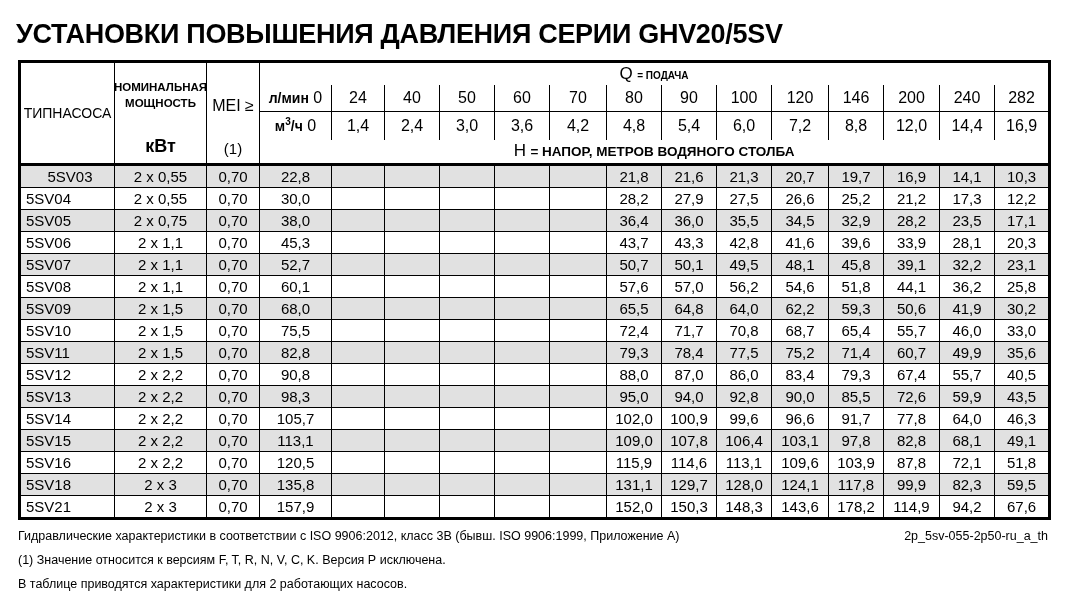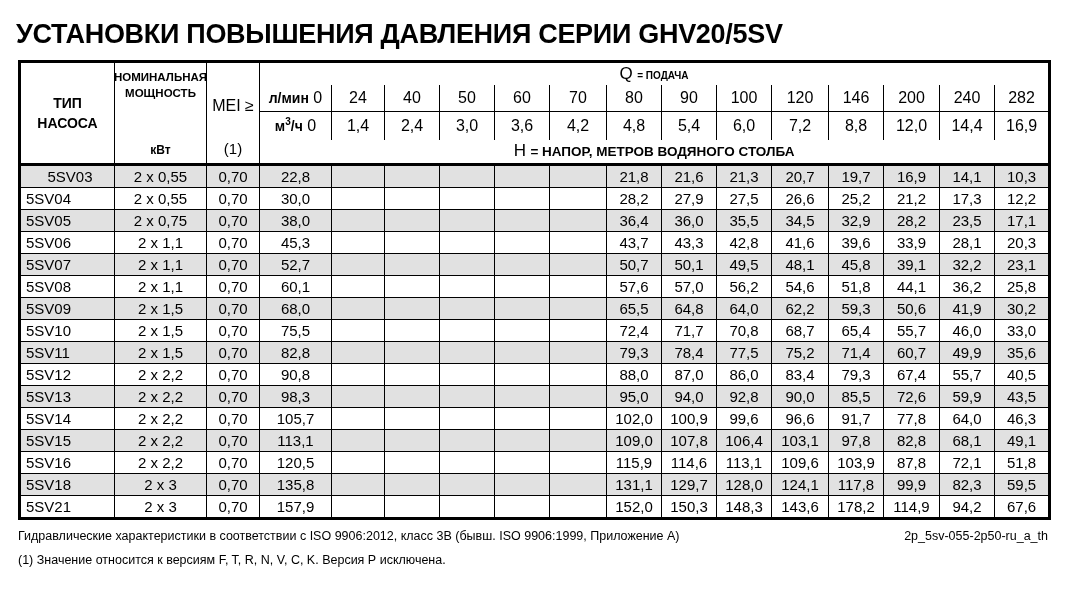--- a/index.html
+++ b/index.html
@@ -19,31 +19,31 @@
     margin: 10px 0 0 18px;
     border: 3px solid #000;
     width: 1030px;
   }
   th, td { padding: 0; overflow: hidden; }
   thead { border-bottom: 3px solid #000; }
   thead th { font-weight: normal; text-align: center; vertical-align: middle; }
   
   .lc { border-right: 1px solid #000; }
   .vcenter {
-    display: flex; flex-direction: column; justify-content: center; align-items: center;
-    height: 98px; line-height: 1.45; font-weight: 700; font-size: 14px;
+    display: flex; flex-direction: row; justify-content: center; align-items: center;
+    height: 98px; line-height: 1.45; font-weight: 400; font-size: 14px;
   }
   .vsplit {
     display: flex; flex-direction: column; justify-content: space-between; align-items: center;
     height: 98px;
   }
-  .vsplit.power { padding: 6px 0 5px; }
+  .vsplit.power { padding: 16px 0 5px; }
   .vsplit.mei   { padding: 33px 0 5px; }
   .power-label { font-weight: 700; font-size: 11.5px; line-height: 1.35; text-align: center; }
-  .power-unit  { font-weight: 700; font-size: 12px; }
+  .power-unit  { font-weight: 700; font-size: 18px; }
   .mei-label { font-size: 16px; }
   .mei-note  { font-size: 15px; }
   tr.q-row { height: 23px; }
   tr.flow-row { height: 27px; }
   tr.flow-row.m3h { height: 28px; }
   tr.h-row { height: 25px; }
   .q-cell .pfx, .h-cell .pfx { font-size: 17px; }
   .q-cell .lbl { font-weight: 700; font-size: 10px; }
   .h-cell .lbl { font-weight: 700; font-size: 13.5px; text-align: center; }
   .flow-th { border-left: 1px solid #000; font-size: 16px; }
@@ -461,13 +461,14 @@
       </tr>
     </tbody>
 </table>
 
 <div class="footer">
   <div class="f-line f-line1">
     <span>Гидравлические характеристики в соответствии с ISO 9906:2012, класс 3В (бывш. ISO 9906:1999, Приложение А)</span>
     <span>2p_5sv-055-2p50-ru_a_th</span>
   </div>
   <div class="f-line">(1) Значение относится к версиям F, T, R, N, V, C, K. Версия Р исключена.</div>
+  <div class="f-line">В таблице приводятся характеристики для 2 работающих насосов.</div>
 </div>
 
 </body></html>

